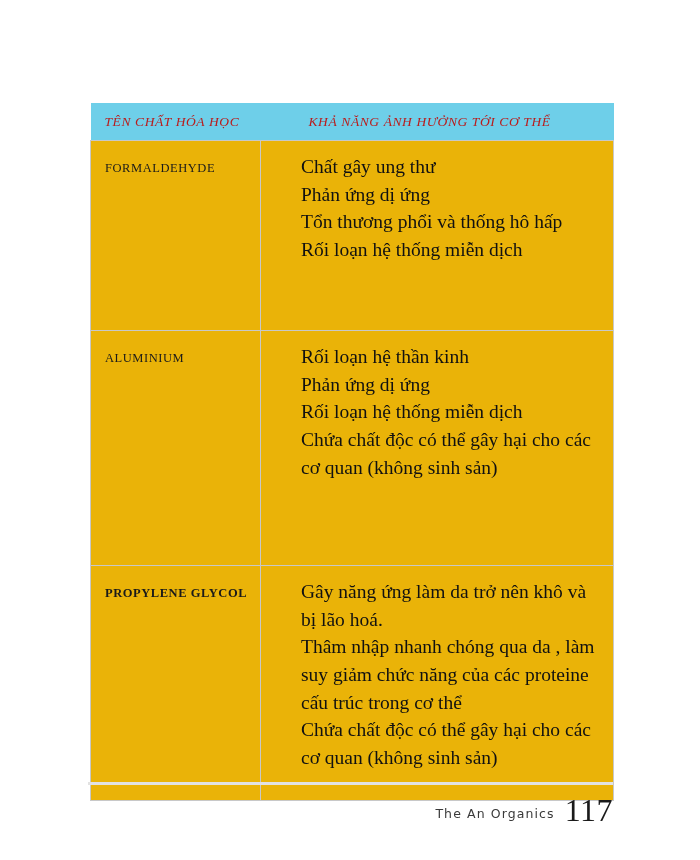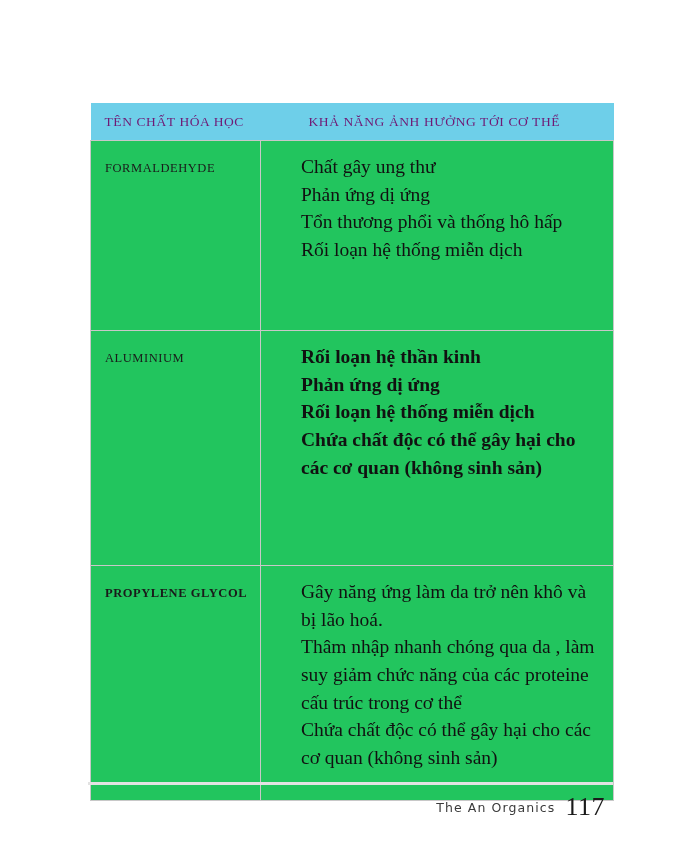--- a/index.html
+++ b/index.html
@@ -27,38 +27,39 @@
     top: 103px;
     width: 523px;
     border-collapse: collapse;
     table-layout: fixed;
   }
   .chem-table col.col-name { width: 170px; }
   .chem-table col.col-effect { width: 353px; }
 
   .chem-table thead th {
     background: #6ecfe9;
-    color: #701a75;
+    color: #b91c1c;
     font-weight: normal;
     text-align: left;
     font-size: 13.5px;
     letter-spacing: 0.6px;
     padding: 9px 0 9px 14px;
     border: none;
     height: 19px;
     vertical-align: middle;
+    font-style: italic;
   }
   .chem-table thead th.th-effect {
     padding-left: 48px;
   }
 
   .chem-table tbody td {
     border: 1px solid #c8c8c8;
     vertical-align: top;
-    background: #22c55e;
+    background: #eab308;
   }
   .chem-table tbody tr td.cell-name {
     padding: 19px 6px 10px 14px;
     font-size: 12.5px;
     letter-spacing: 0.55px;
     color: #1a1a1a;
     line-height: 1.3;
   }
   .chem-table tbody tr td.cell-effect {
     padding: 12px 12px 10px 40px;
@@ -70,54 +71,54 @@
     display: block;
     white-space: pre-wrap;
   }
 
   .row-1 .cell-name, .row-1 .cell-effect { height: 160px; }
   .row-2 .cell-name, .row-2 .cell-effect { height: 205px; }
   .row-3 .cell-name, .row-3 .cell-effect { height: 205px; }
 
   .row-2 td.cell-name { padding-top: 31px; }
   .row-3 td.cell-name { padding-top: 20px; font-weight: bold; }
-  .row-2 td.cell-effect { padding-top: 19px; font-weight: bold; }
+  .row-2 td.cell-effect { padding-top: 19px; }
   .row-3 td.cell-effect { padding-top: 16px; }
 
   
   .footer-rule {
     position: absolute;
     left: 88px;
     top: 782px;
     width: 525px;
     height: 3px;
     background: #e2e2e2;
   }
   .footer {
     position: absolute;
-    left: 80px;
+    left: 88px;
     top: 792px;
     width: 525px;
     height: 44px;
     display: flex;
     align-items: baseline;
     justify-content: flex-end;
     gap: 10px;
   }
   .footer-brand {
     font-family: "DejaVu Sans", "Liberation Sans", sans-serif;
     font-size: 12.5px;
     letter-spacing: 1.1px;
     color: #3a3a3a;
     position: relative;
     top: -3px;
   }
   .footer-page {
     font-family: "Liberation Serif", "DejaVu Serif", serif;
-    font-size: 26px;
+    font-size: 32px;
     color: #1a1a1a;
     letter-spacing: 0.5px;
   }
 </style>
 </head>
 <body>
 
 <div class="page">
 
   <table class="chem-table">

